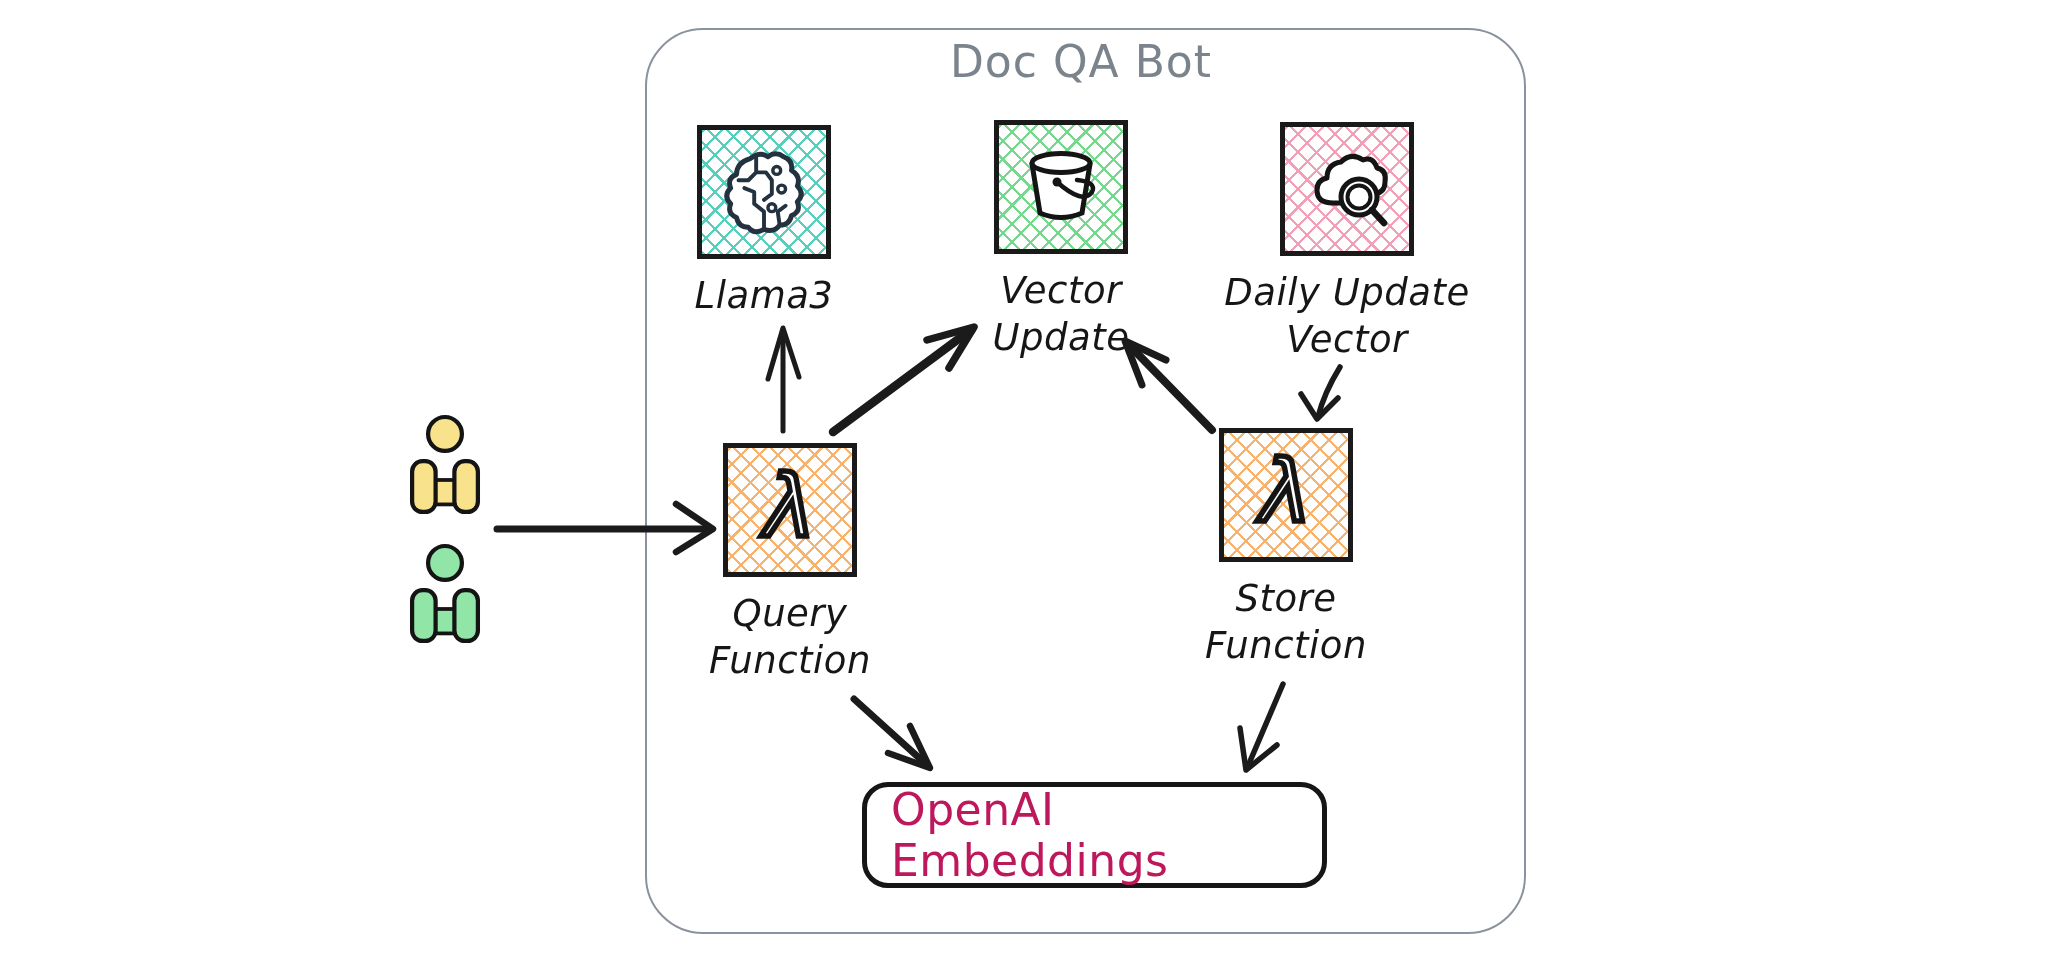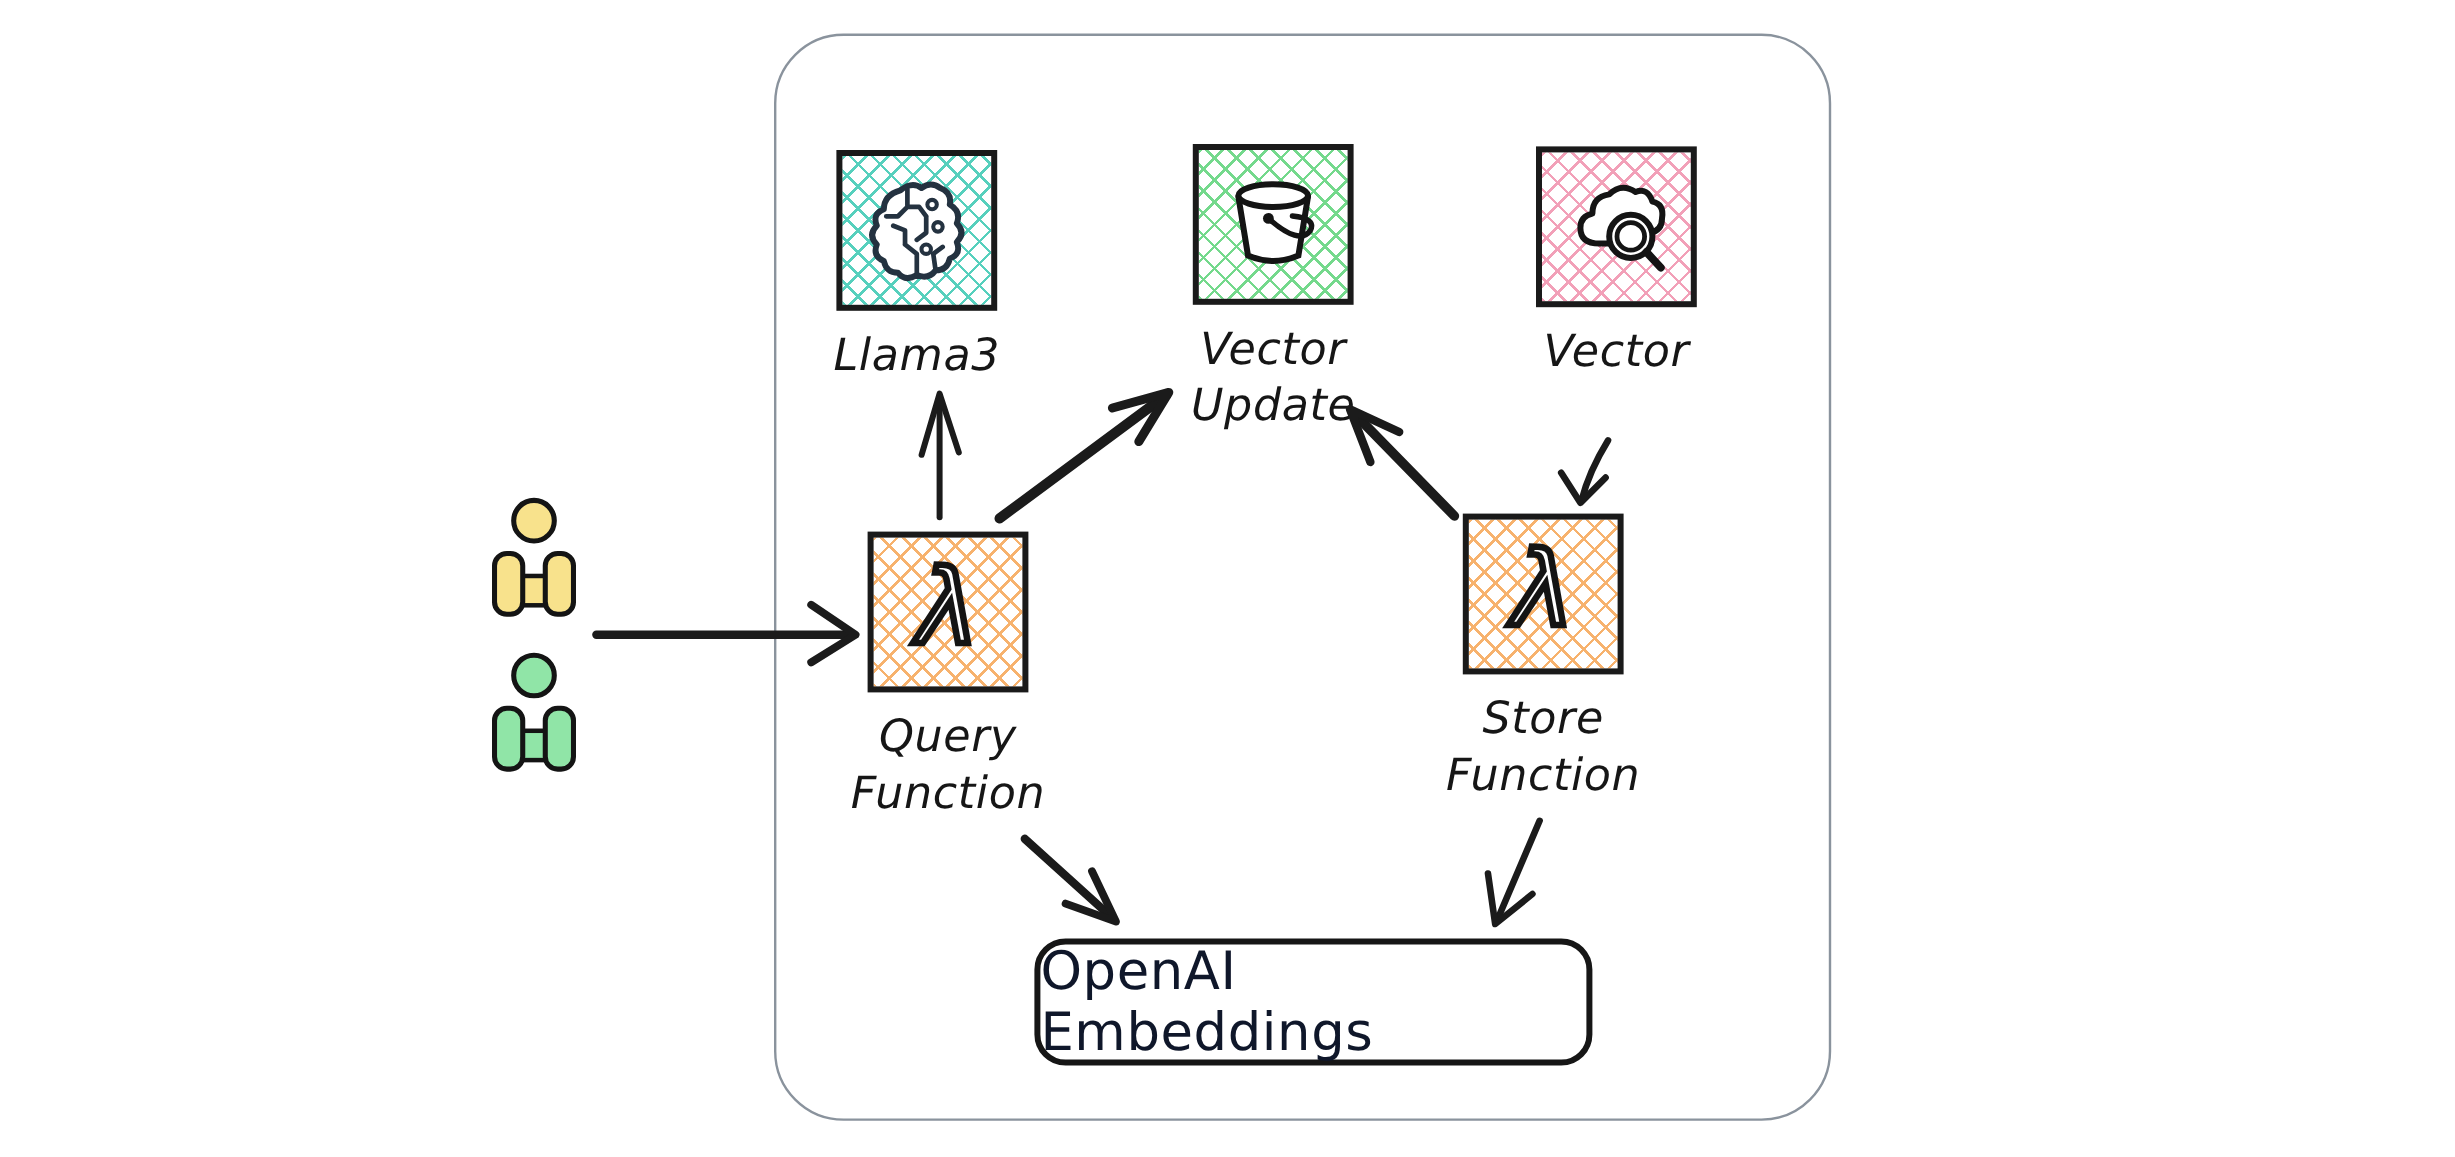--- a/index.html
+++ b/index.html
@@ -35,31 +35,32 @@
     repeating-linear-gradient(45deg,var(--hatch-orange) 0 2.2px,transparent 2.2px 13px),
     repeating-linear-gradient(135deg,var(--hatch-orange) 0 2.2px,transparent 2.2px 13px);}
   .node-label{
     margin-top:13px;font-size:37px;line-height:1.28;color:#161616;letter-spacing:0.5px;
   }
   .node-label span{display:block;}
   .openai-box{
     position:absolute;left:862px;top:782px;width:465px;height:106px;
     border:5.5px solid #161616;border-radius:26px;box-sizing:border-box;
     display:flex;align-items:center;justify-content:center;background:#fff;
-    font-size:44px;letter-spacing:0.5px;color:#0f172a;
+    font-size:44px;letter-spacing:0.5px;color:#be185d;padding-left:24px;
   }
   .person{position:absolute;width:94px;height:104px;}
   .arrows{position:absolute;left:0;top:0;width:2046px;height:964px;}
 </style>
 </head>
 <body>
 
 <div class="canvas">
 
   <div class="frame"></div>
+  <div class="title">Doc QA Bot</div>
 
   <div class="person" style="left:398px;top:412px;">
     <svg viewBox="0 0 100 110" width="94" height="104">
       <circle cx="50" cy="23" r="18" fill="var(--user-yellow)" stroke="#141414" stroke-width="4.5"></circle>
       <rect x="38" y="72" width="24" height="26" fill="var(--user-yellow)" stroke="#141414" stroke-width="4"></rect>
       <rect x="15" y="52" width="25" height="54" rx="11" fill="var(--user-yellow)" stroke="#141414" stroke-width="4.5"></rect>
       <rect x="60" y="52" width="25" height="54" rx="11" fill="var(--user-yellow)" stroke="#141414" stroke-width="4.5"></rect>
     </svg>
   </div>
   <div class="person" style="left:398px;top:541px;">
@@ -104,20 +105,21 @@
   <div class="node" style="left:1187px;top:122px;width:320px;">
     <div class="node-box hatch-pink">
       <svg viewBox="0 0 100 100" width="100" height="100">
         <path d="M36 64 Q20 64 20 51 Q20 41 30 39 Q30 25 44 23 Q54 13 66 21 Q76 17 80 29 Q90 31 88 43 Q88 53 78 55 L48 64 Q40 64 36 64 Z" fill="#ffffff" stroke="#141414" stroke-width="5" stroke-linejoin="round" stroke-linecap="round"></path>
         <circle cx="62" cy="58" r="18" fill="#ffffff" stroke="#141414" stroke-width="5"></circle>
         <circle cx="62" cy="58" r="11.5" fill="none" stroke="#141414" stroke-width="4"></circle>
         <path d="M75 71 L87 84" stroke="#141414" stroke-width="6.5" stroke-linecap="round"></path>
       </svg>
     </div>
     <div class="node-label">
+      <span>Daily Update</span>
       <span>Vector</span>
     </div>
   </div>
 
   <div class="node" style="left:670px;top:443px;width:240px;">
     <div class="node-box hatch-orange">
       <svg viewBox="0 0 100 100" width="100" height="100">
         <text x="50" y="76" text-anchor="middle" font-size="86" font-family="DejaVu Sans, sans-serif" fill="#ffffff" stroke="#141414" stroke-width="5.5">λ</text>
       </svg>
     </div>

